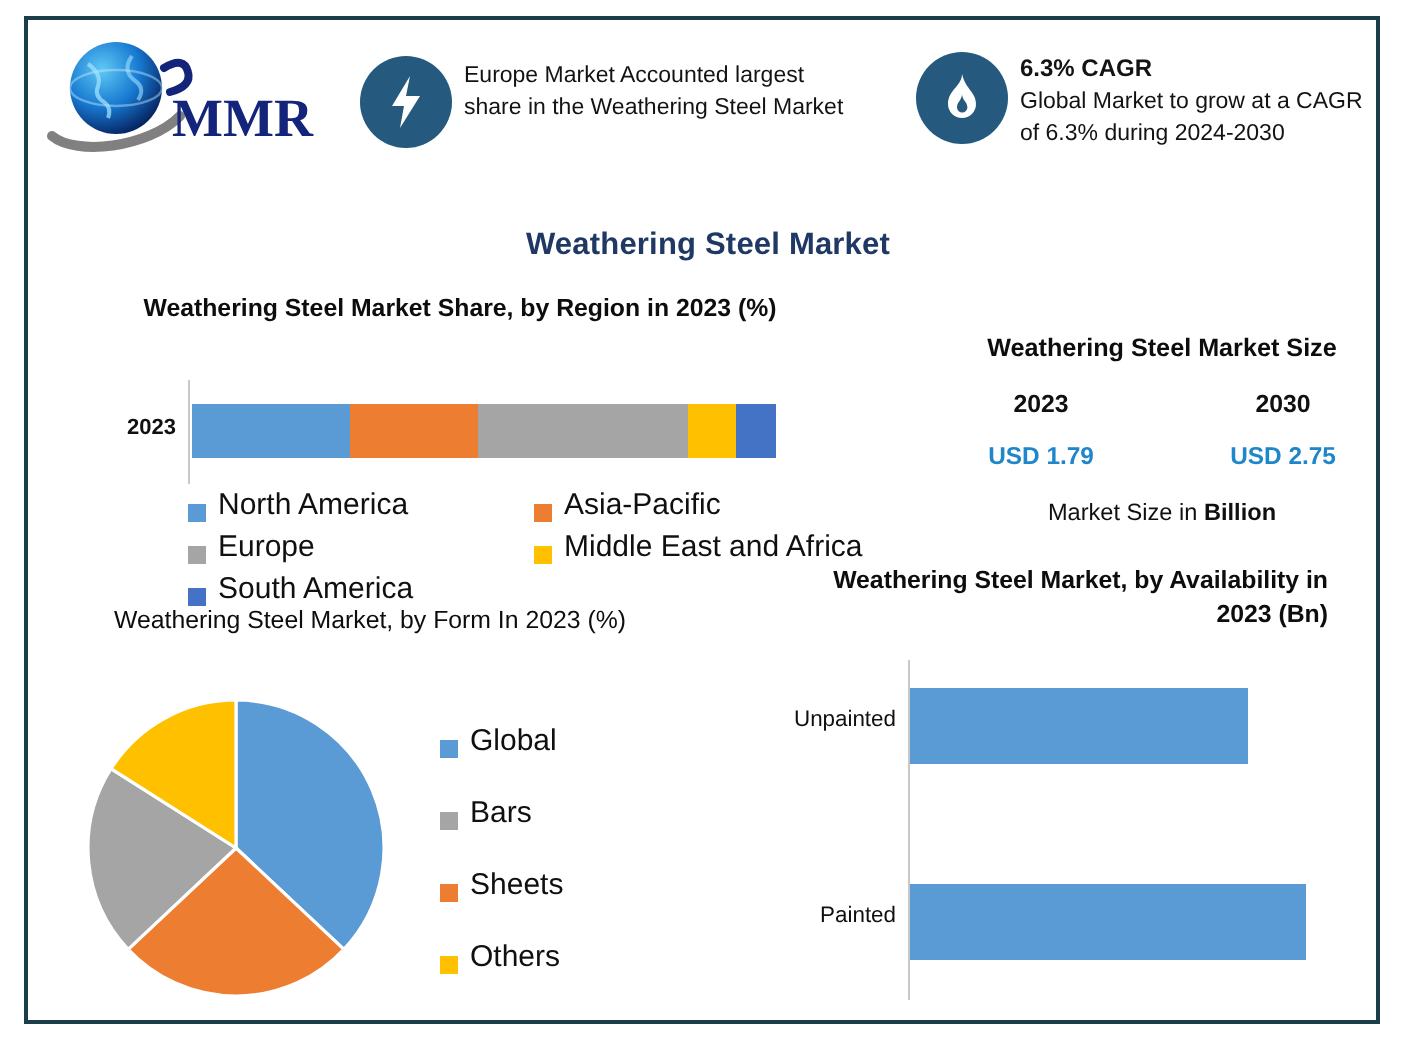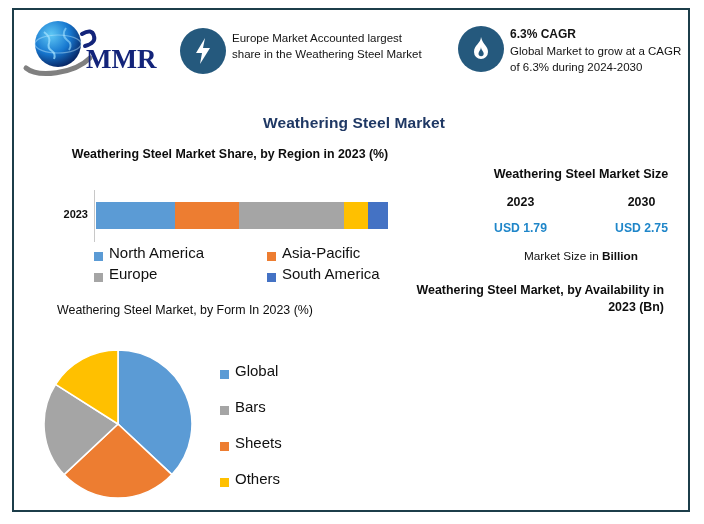--- a/index.html
+++ b/index.html
@@ -330,20 +330,24 @@
         </div>
         <div class="lg">
           <span class="sw" style="background: rgb(237, 125, 49);"></span>
           <span>Asia-Pacific</span>
         </div>
         <div class="lg">
           <span class="sw" style="background: rgb(165, 165, 165);"></span>
           <span>Europe</span>
         </div>
         <div class="lg">
+          <span class="sw" style="background: rgb(255, 192, 0);"></span>
+          <span>Middle East and Africa</span>
+        </div>
+        <div class="lg">
           <span class="sw" style="background: rgb(68, 114, 196);"></span>
           <span>South America</span>
         </div>
       </div>
   </div>
 
   <div class="size-panel">
     <div class="size-title">Weathering Steel Market Size</div>
     <div class="size-years">
       <div>2023</div>
@@ -383,15 +387,26 @@
         </div>
         <div class="lg">
           <span class="sw" style="background: rgb(255, 192, 0);"></span>
           <span>Others</span>
         </div>
       </div>
   </div>
 
   <div class="avail-panel">
     <div class="avail-title">Weathering Steel Market, by Availability in 2023 (Bn)</div>
+    <div class="avail-chart" id="avail-chart">
+      <div class="avail-axis"></div>
+    <div class="avail-row" style="top: 10px;">
+          <div class="avail-label">Unpainted</div>
+          <div class="avail-bar" style="width: 168.72px; background: rgb(91, 155, 213);"></div>
+        </div>
+        <div class="avail-row" style="top: 108px;">
+          <div class="avail-label">Painted</div>
+          <div class="avail-bar" style="width: 197.58px; background: rgb(91, 155, 213);"></div>
+        </div>
+      </div>
   </div>
 
 </div>
 
 </body></html>

